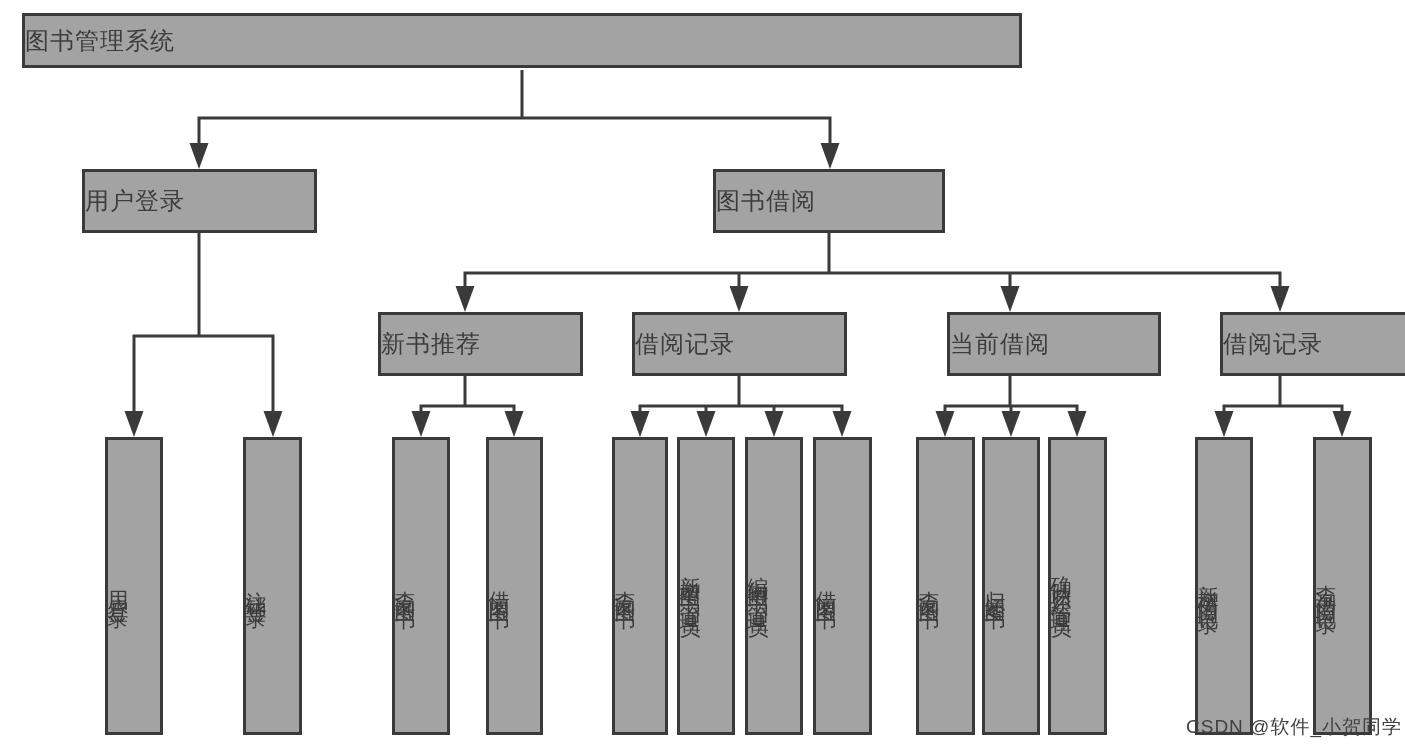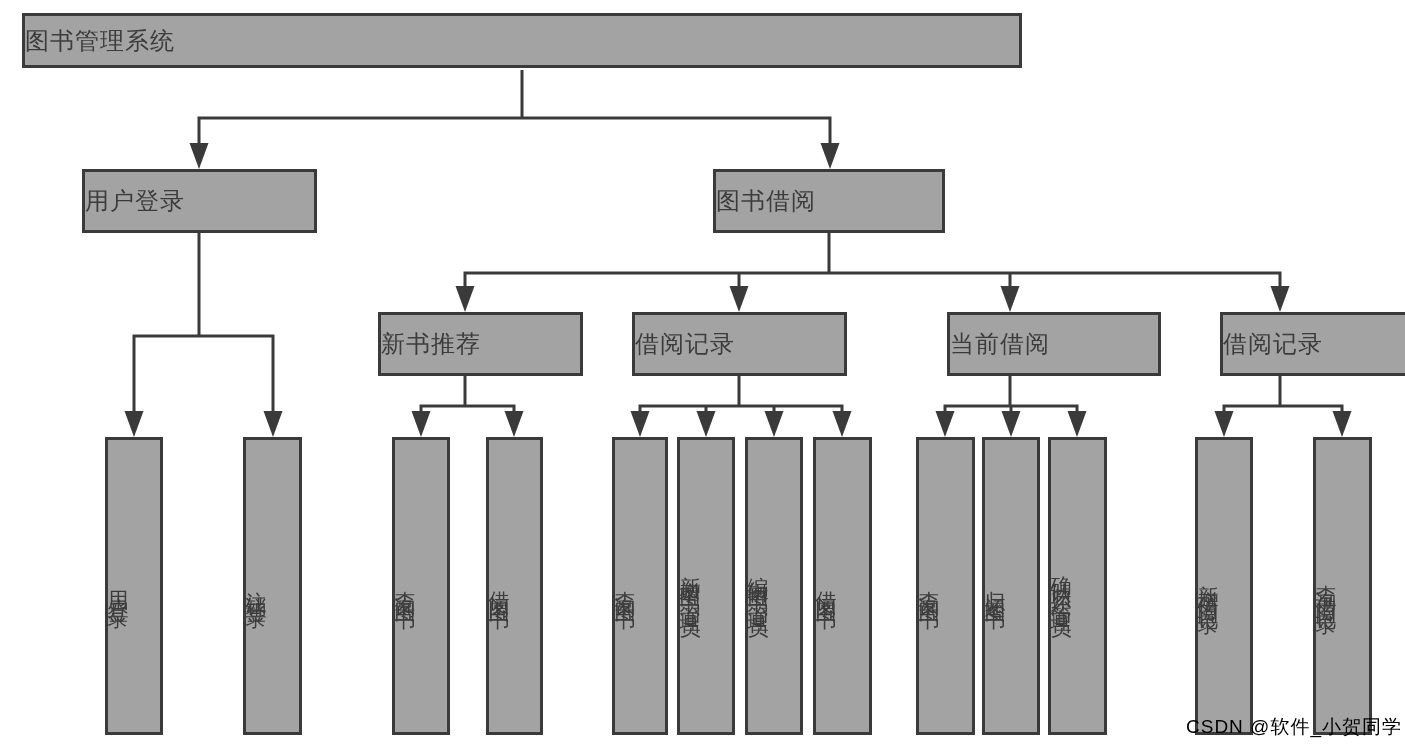--- a/index.html
+++ b/index.html
@@ -46,21 +46,21 @@
     font-size: 21px;
     letter-spacing: 6px;
     line-height: 1;
     color: #3c3c3c;
   }
   .watermark {
     position: absolute;
     left: 1186px;
     top: 714px;
     font-size: 19px;
-    color: #000000;
+    color: #404040;
     white-space: nowrap;
     letter-spacing: 1px;
   }
 </style>
 </head>
 <body>
 
 <div class="canvas">
 
   <svg id="connectors" class="connector-layer" width="1405" height="747" viewBox="0 0 1405 747">

